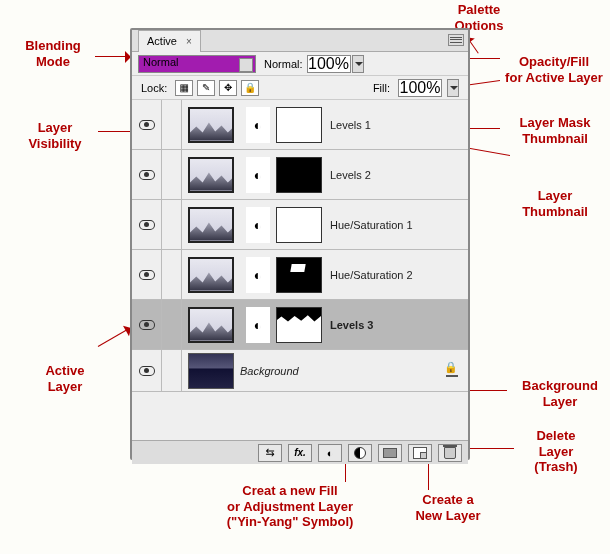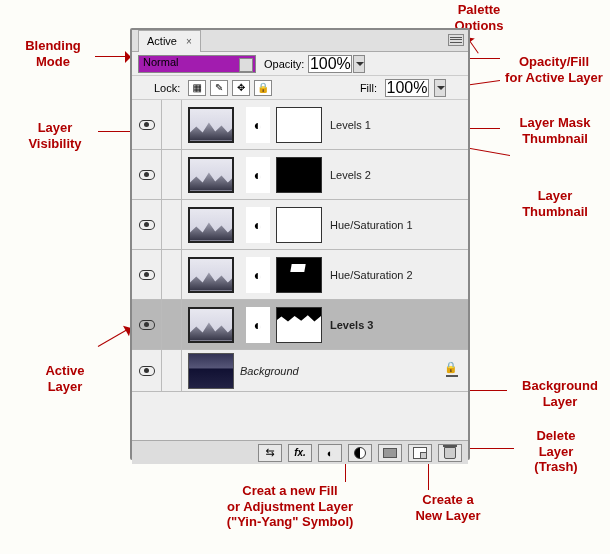--- a/index.html
+++ b/index.html
@@ -126,21 +126,21 @@
     content: '';
     position: absolute;
     left: 2px; top: 6px;
     border: 4px solid transparent;
     border-top-color: #333;
   }
   .lock-row {
     height: 24px;
     display: flex;
     align-items: center;
-    padding: 0 22px;
+    padding: 0 9px;
     border-bottom: 1px solid #ccc;
     font-size: 11px;
     gap: 4px;
   }
   .lock-row .lbl { margin-right: 4px; }
   .lock-icon {
     width: 18px; height: 16px;
     border: 1px solid #888;
     background: #fff;
     display: flex;
@@ -381,21 +381,21 @@
         <span></span>
         <span></span>
         <span></span>
       </div>
   </div>
 
   <div class="opts-row">
     <div class="blend-select">
       <span>Normal</span>
     </div>
-    <span class="lbl">Opacity:</span>
+    <span class="lbl">Normal:</span>
     <span class="val-box">100%</span>
     <span class="arrow-btn"></span>
   </div>
 
   <div class="lock-row">
     <span class="lbl">Lock:</span>
     <span class="lock-icon">▦</span>
     <span class="lock-icon">✎</span>
     <span class="lock-icon">✥</span>
     <span class="lock-icon">🔒</span>

